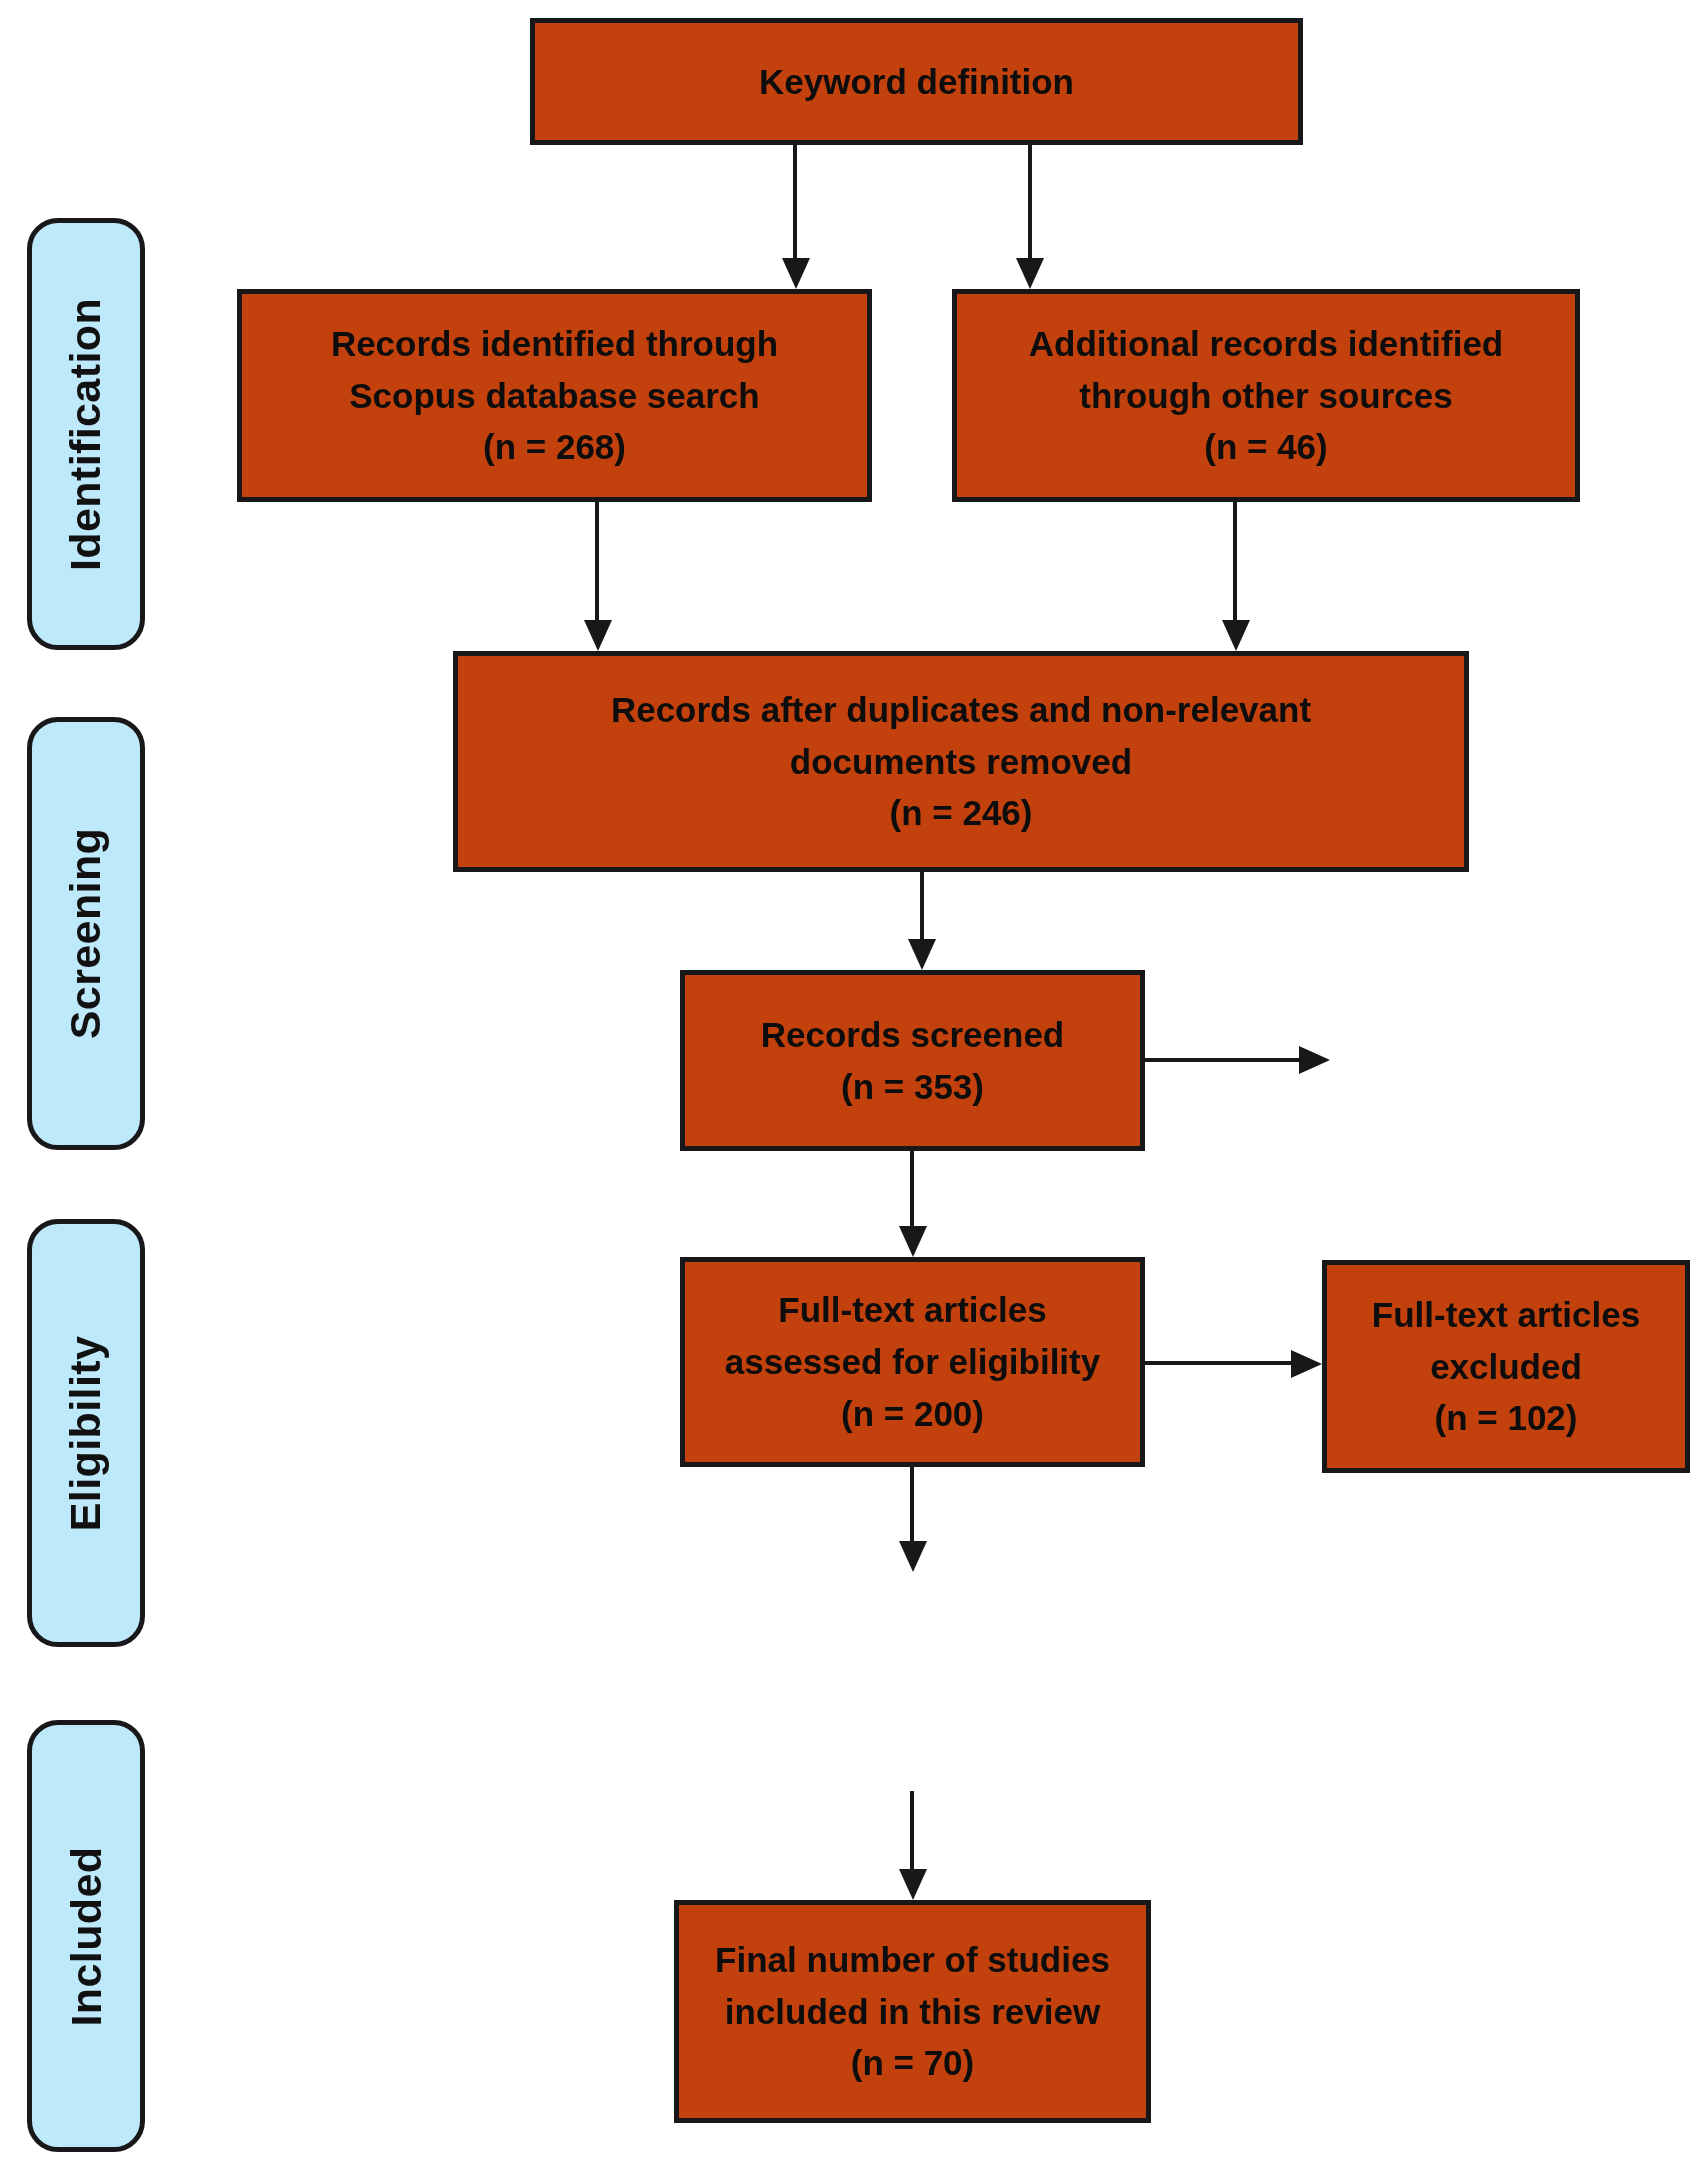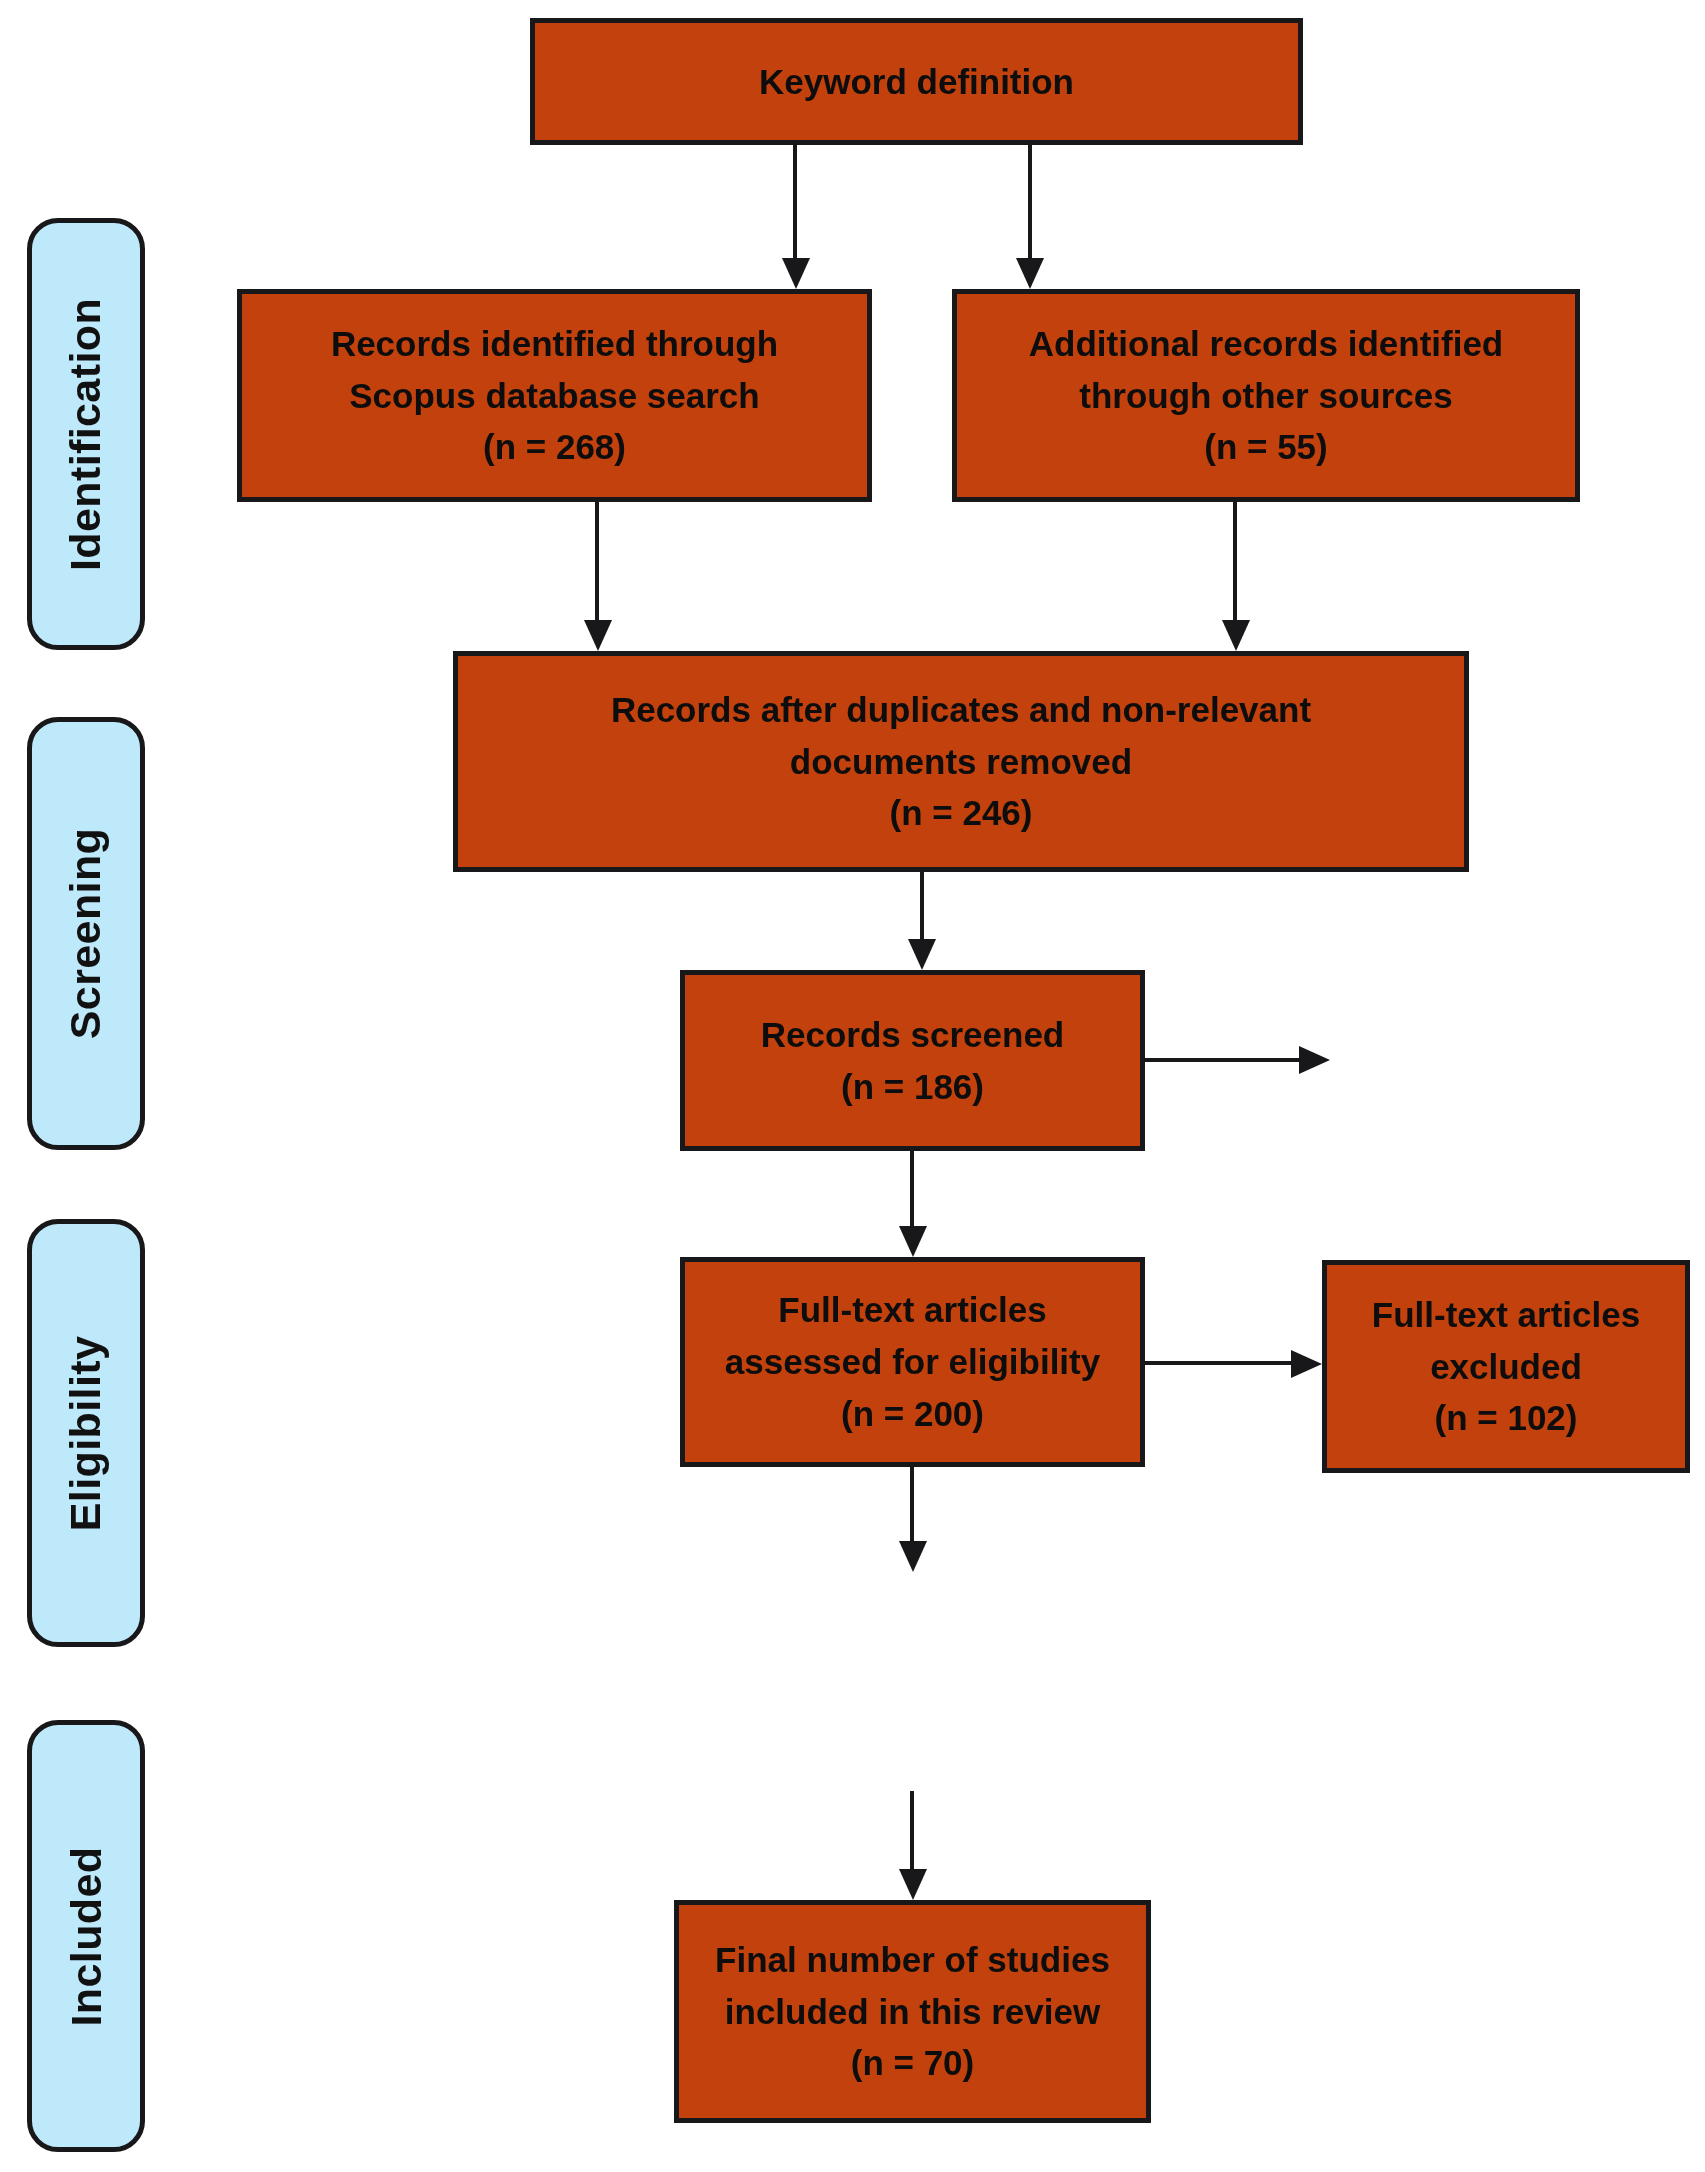--- a/index.html
+++ b/index.html
@@ -98,32 +98,32 @@
 
   <div class="fbox" style="left:237px;top:289px;width:635px;height:213px">
     <span class="box-text">Records identified through
 Scopus database search
 (n = 268)</span>
   </div>
 
   <div class="fbox" style="left:952px;top:289px;width:628px;height:213px">
     <span class="box-text">Additional records identified
 through other sources
-(n = 55)</span>
+(n = 46)</span>
   </div>
 
   <div class="fbox" style="left:453px;top:651px;width:1016px;height:221px">
     <span class="box-text">Records after duplicates and non-relevant
 documents removed
 (n = 246)</span>
   </div>
 
   <div class="fbox" style="left:680px;top:970px;width:465px;height:181px">
     <span class="box-text">Records screened
-(n = 186)</span>
+(n = 353)</span>
   </div>
 
 
   <div class="fbox" style="left:680px;top:1257px;width:465px;height:210px">
     <span class="box-text">Full-text articles
 assessed for eligibility
 (n = 200)</span>
   </div>
 
   <div class="fbox" style="left:1322px;top:1260px;width:368px;height:213px">

